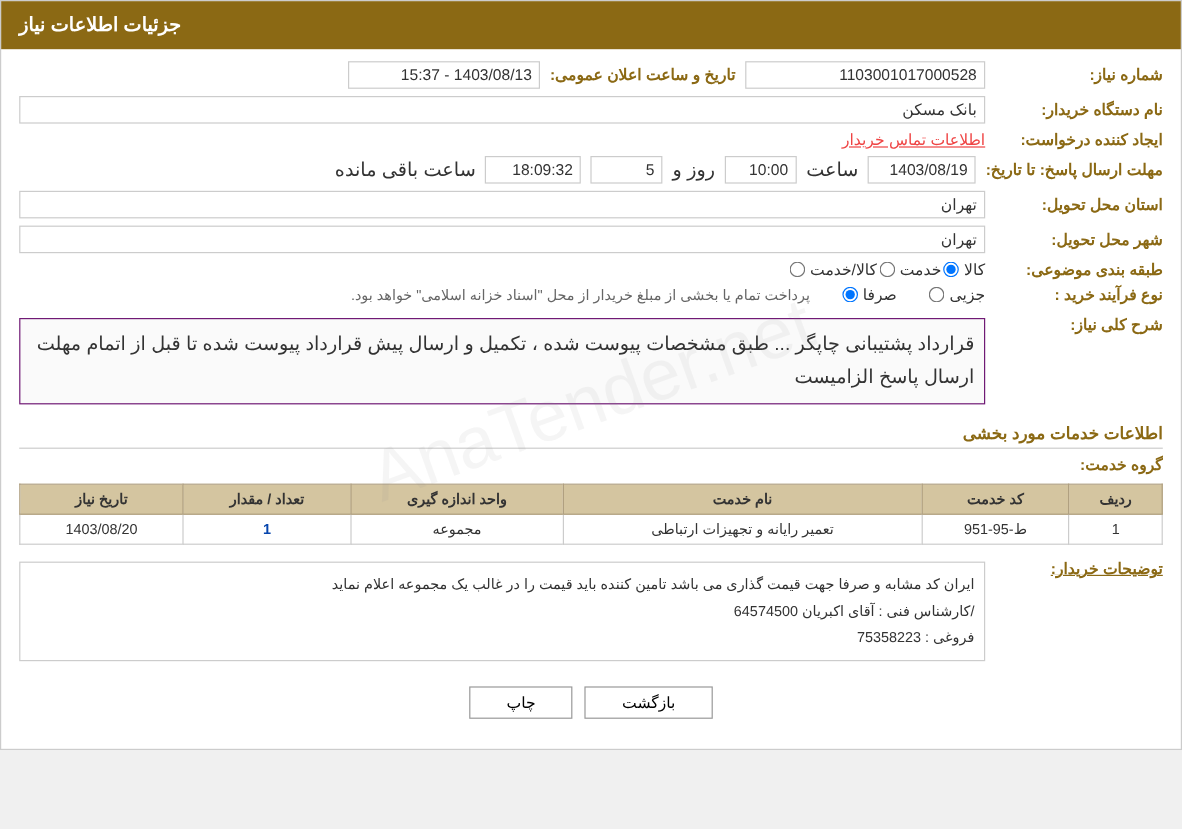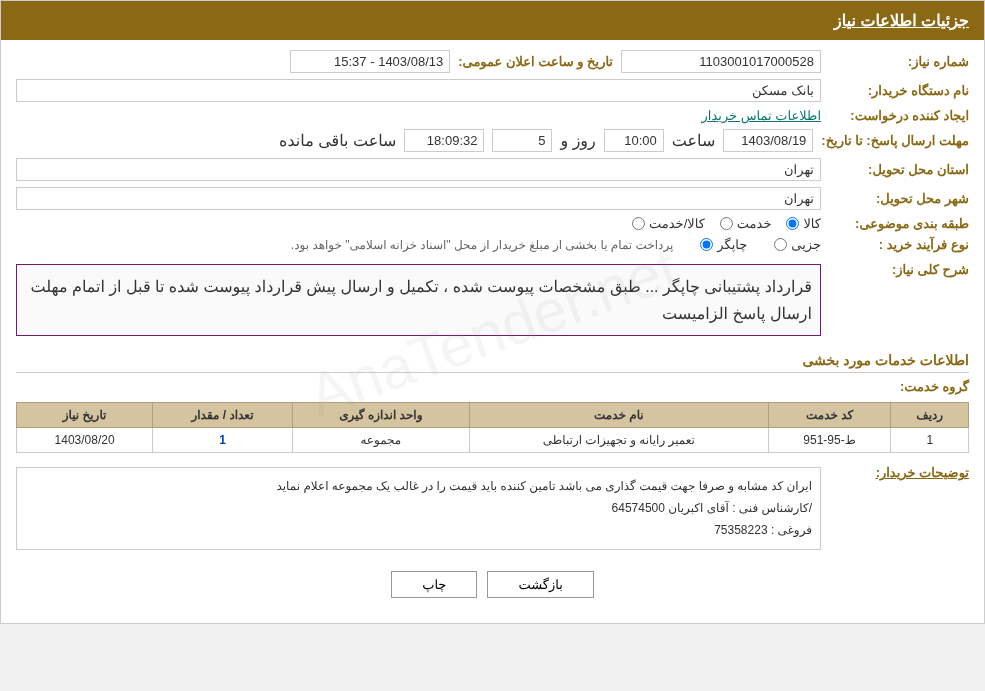--- a/index.html
+++ b/index.html
@@ -12,25 +12,24 @@
     }
     .page-wrapper {
       max-width: 985px;
       margin: 0 auto;
       background: #fff;
       border: 1px solid #ccc;
     }
     .header-bar {
       background: #8B6914;
       color: #fff;
-      text-align: right;
+      text-align: left;
       padding: 10px 15px;
       font-size: 16px;
       font-weight: bold;
-      text-decoration: underline;
     }
     .content {
       padding: 10px 15px;
     }
     .form-row {
       display: flex;
       align-items: center;
       margin-bottom: 6px;
       gap: 8px;
     }
@@ -42,21 +41,21 @@
       text-align: right;
     }
     .input-box {
       border: 1px solid #ccc;
       padding: 3px 6px;
       background: #fff;
       min-height: 22px;
       flex: 1;
     }
     .link-blue {
-      color: #0f766e;
+      color: #ef4444;
       text-decoration: underline;
       cursor: pointer;
     }
     .date-input {
       border: 1px solid #ccc;
       padding: 3px 6px;
       background: #fff;
       min-height: 22px;
     }
     .small-input {
@@ -69,21 +68,21 @@
       color: #8B6914;
       font-weight: bold;
       font-size: 14px;
       margin: 10px 0 6px 0;
       border-bottom: 1px solid #ccc;
       padding-bottom: 4px;
     }
     .radio-group {
       display: flex;
       align-items: flex-start;
-      gap: 15px;
+      gap: 2px;
       flex-direction: row-reverse;
     }
     .radio-item {
       display: flex;
       align-items: center;
       gap: 4px;
     }
     .process-row {
       display: flex;
       align-items: center;
@@ -244,21 +243,21 @@
           <input type="radio" name="tabaqe" checked="" style="">
         </div>
       </div>
     </div>
 
     <div class="form-row">
       <span class="label">نوع فرآیند خرید :</span>
       <div class="process-row">
         <span class="process-text">پرداخت تمام یا بخشی از مبلغ خریدار از محل "اسناد خزانه اسلامی" خواهد بود.</span>
         <div class="radio-item">
-          <span>چاپگر</span>
+          <span>صرفا</span>
           <input type="radio" name="farayand" checked="" style="">
         </div>
         <div class="radio-item">
           <span>جزیی</span>
           <input type="radio" name="farayand" style="">
         </div>
       </div>
     </div>
 
     <div class="form-row" style="align-items:flex-start;">

